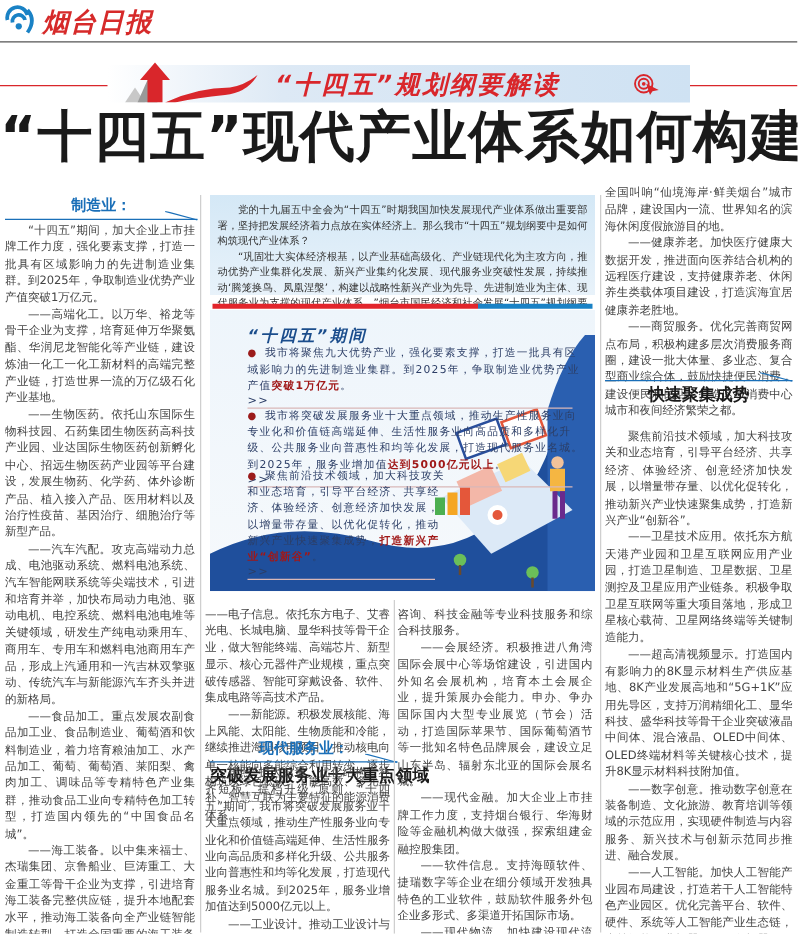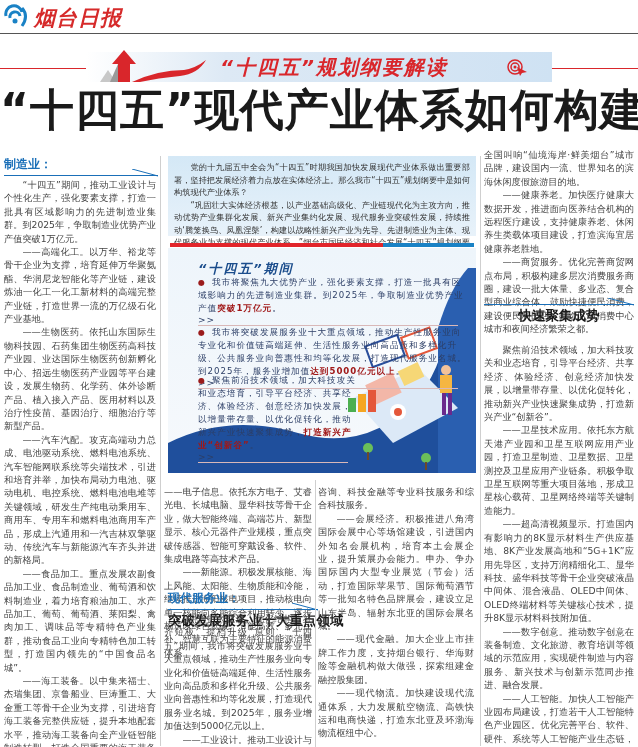--- a/index.html
+++ b/index.html
@@ -22,21 +22,21 @@
 
   .col { position: absolute; font-family: "DejaVu Sans", sans-serif; font-size: 9.2px; line-height: 13.4px; color: #444; text-align: justify; }
   .col p { text-indent: 2em; }
   .col1 { left: 4px; top: 178px; width: 152px; }
   .col2a { left: 164px; top: 485px; width: 148px; }
   .col2b { left: 318px; top: 485px; width: 156px; }
   .col4a { left: 484px; top: 148px; width: 150px; }
   .col4b { left: 484px; top: 343px; width: 150px; }
 
   .sec-head { position: absolute; font-family: "DejaVu Sans", sans-serif; }
-  .sec-label { color: #1a6fb8; font-size: 12px; font-weight: bold; }
+  .sec-label { color: #1a6fb8; font-size: 12px; font-weight: bold; text-align: center; }
   .sec-rule { height: 1px; background: #1a6fb8; margin-top: 2px; position: relative; }
   .sec-slash { position: absolute; right: 0; top: -6px; width: 26px; height: 8px; }
   .sec-title { color: #1a1a1a; font-size: 13.5px; font-weight: bold; text-align: center; margin-top: 2px; white-space: nowrap; }
 
   .sh1 { left: 4px; top: 156px; width: 154px; }
   .sh2 { left: 168px; top: 566px; width: 150px; margin-top: 24px; }
   .sh3 { left: 484px; top: 302px; width: 150px; }
 
   .intro-box { position: absolute; left: 168px; top: 156px; width: 308px; height: 80px; background: linear-gradient(180deg, #d4e8f6 0%, #e8f2fa 100%); padding: 5px 6px; }
   .intro-box p { font-family: "DejaVu Sans", sans-serif; font-size: 8.2px; line-height: 12.5px; color: #333; text-indent: 2em; text-align: justify; }
@@ -92,21 +92,21 @@
 
 <div class="sec-head sh1">
   <div class="sec-label">制造业：</div>
   <div class="sec-rule">
     <svg class="sec-slash" viewBox="0 0 26 8">
         <line x1="0" y1="0" x2="26" y2="7" stroke="#1a6fb8" stroke-width="1"></line>
       </svg>
   </div>
 </div>
 <div class="col col1">
-  <p>“十四五”期间，推动工业设计与个性化生产，强化要素支撑，打造一批具有区域影响力的先进制造业集群。到2025年，争取制造业优势产业产值突破1万亿元。</p>
+  <p>“十四五”期间，加大企业上市挂牌工作力度，强化要素支撑，打造一批具有区域影响力的先进制造业集群。到2025年，争取制造业优势产业产值突破1万亿元。</p>
   <p>——高端化工。以万华、裕龙等骨干企业为支撑，培育延伸万华聚氨酯、华润尼龙智能化等产业链，建设炼油一化工一化工新材料的高端完整产业链，打造世界一流的万亿级石化产业基地。</p>
   <p>——生物医药。依托山东国际生物科技园、石药集团生物医药高科技产业园、业达国际生物医药创新孵化中心、招远生物医药产业园等平台建设，发展生物药、化学药、体外诊断产品、植入接入产品、医用材料以及治疗性疫苗、基因治疗、细胞治疗等新型产品。</p>
   <p>——汽车汽配。攻克高端动力总成、电池驱动系统、燃料电池系统、汽车智能网联系统等尖端技术，引进和培育并举，加快布局动力电池、驱动电机、电控系统、燃料电池电堆等关键领域，研发生产纯电动乘用车、商用车、专用车和燃料电池商用车产品，形成上汽通用和一汽吉林双擎驱动、传统汽车与新能源汽车齐头并进的新格局。</p>
   <p>——食品加工。重点发展农副食品加工业、食品制造业、葡萄酒和饮料制造业，着力培育粮油加工、水产品加工、葡萄、葡萄酒、莱阳梨、禽肉加工、调味品等专精特色产业集群，推动食品工业向专精特色加工转型，打造国内领先的“中国食品名城”。</p>
   <p>——海工装备。以中集来福士、杰瑞集团、京鲁船业、巨涛重工、大金重工等骨干企业为支撑，引进培育海工装备完整供应链，提升本地配套水平，推动海工装备向全产业链智能制造转型，打造全国重要的海工装备制造之城。</p>
 
 </div>
 
 <div class="vrule" style="left:160px"></div>
 
@@ -172,20 +172,21 @@
   <p>——工业设计。推动工业设计与个性化生产、服务型制造、文化创意等深度融合，高水平举办国际设计产业博览会、世界工业设计大会，打造国际工业设计名城。</p>
 
 </div>
 
 <div class="vrule" style="left:315px; top:480px; height:267px;"></div>
 
 <div class="col col2b">
   <p style="text-indent:0">咨询、科技金融等专业科技服务和综合科技服务。</p>
   <p>——会展经济。积极推进八角湾国际会展中心等场馆建设，引进国内外知名会展机构，培育本土会展企业，提升策展办会能力。申办、争办国际国内大型专业展览（节会）活动，打造国际苹果节、国际葡萄酒节等一批知名特色品牌展会，建设立足山东半岛、辐射东北亚的国际会展名城。</p>
   <p>——现代金融。加大企业上市挂牌工作力度，支持烟台银行、华海财险等金融机构做大做强，探索组建金融控股集团。</p>
+  <p>——软件信息。支持海颐软件、捷瑞数字等企业在细分领域开发独具特色的工业软件，鼓励软件服务外包企业多形式、多渠道开拓国际市场。</p>
   <p>——现代物流。加快建设现代流通体系，大力发展航空物流、高铁快运和电商快递，打造东北亚及环渤海物流枢纽中心。</p>
 
 </div>
 
 <div class="vrule" style="left:480px"></div>
 
 <div class="col col4a">
   <p style="text-indent:0">全国叫响“仙境海岸·鲜美烟台”城市品牌，建设国内一流、世界知名的滨海休闲度假旅游目的地。</p>
   <p>——健康养老。加快医疗健康大数据开发，推进面向医养结合机构的远程医疗建设，支持健康养老、休闲养生类载体项目建设，打造滨海宜居健康养老胜地。</p>
   <p>——商贸服务。优化完善商贸网点布局，积极构建多层次消费服务商圈，建设一批大体量、多业态、复合型商业综合体，鼓励快捷便民消费，建设便民利民店，打造区域消费中心城市和夜间经济繁荣之都。</p>

